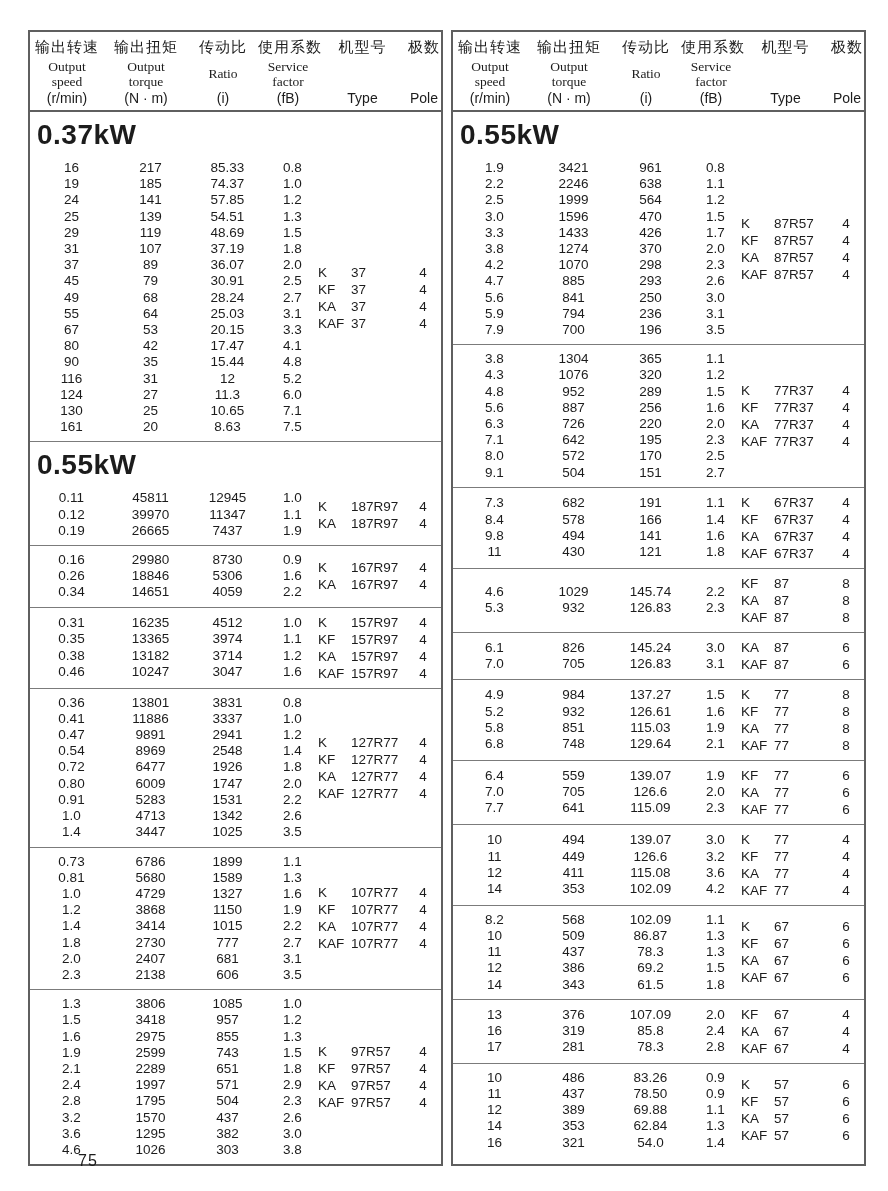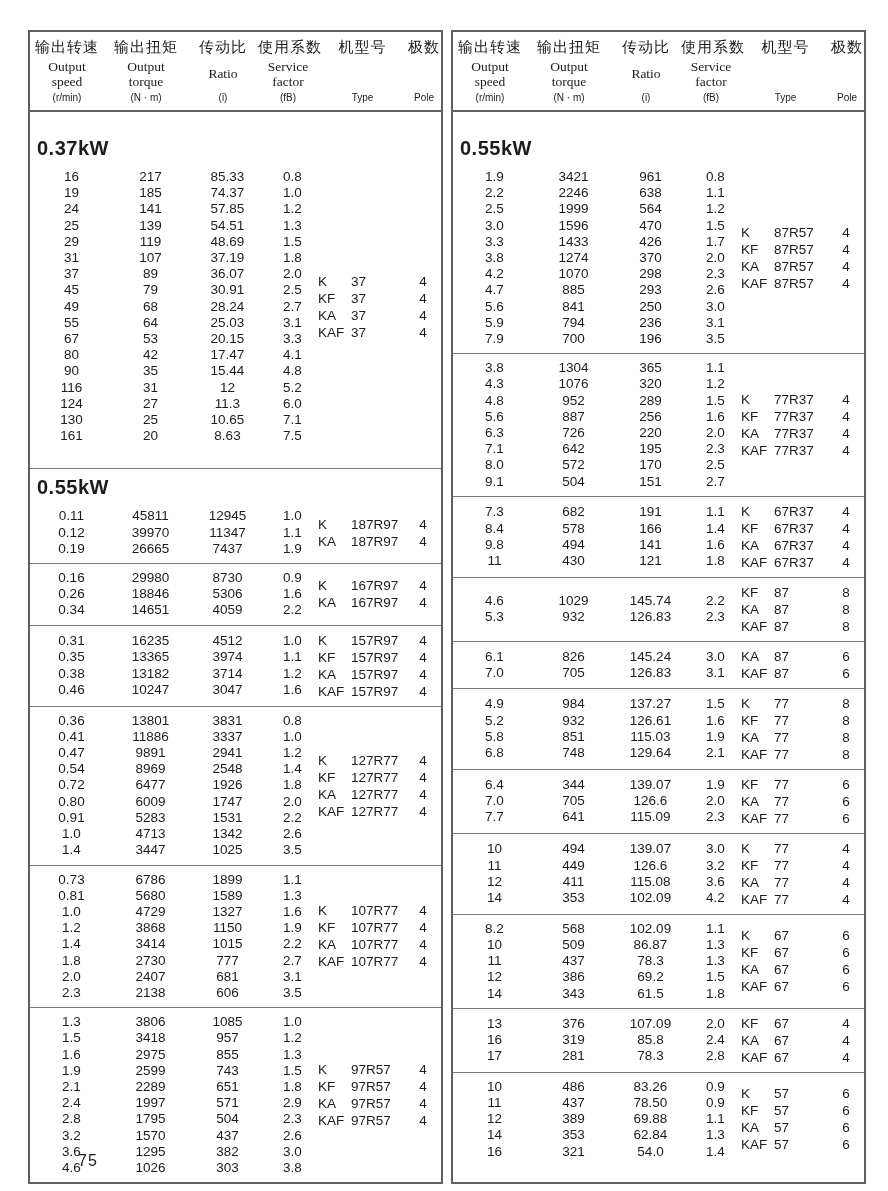--- a/index.html
+++ b/index.html
@@ -22,28 +22,27 @@
   .thead {
     display:grid;
     grid-template-columns:74px 84px 70px 60px 89px 34px;
     height:80px;
     border-bottom:2px solid #5f5f5f;
     padding:6px 0 4px 0;
   }
   .th { display:flex; flex-direction:column; text-align:center; }
   .th .zh { font-size:15px; letter-spacing:1px; white-space:nowrap; }
   .th .mid { flex:1; display:flex; flex-direction:column; justify-content:center; font-size:13.5px; line-height:15px;font-family:Liberation Serif, serif; }
-  .th .bottom { font-size:10px; line-height:16px; white-space:nowrap; }
+  .th .bottom { font-size:14px; line-height:16px; white-space:nowrap; }
   
   .sec-title {
-    font-size:20px;
+    font-size:28px;
     font-weight:bold;
     padding:7px 0 3px 7px;
     letter-spacing:0.5px;
-    margin-top:18px;
   }
   
   .block.bordered { border-top:1.5px solid #7b7b7b; }
   .group { display:flex; align-items:center; padding:6px 0; }
   .rows { width:288px; display:grid; grid-template-columns:74px 84px 70px 60px;text-align:center; }
   .row { display:contents; }
   .cell { font-size:13.5px; line-height:16.2px; padding-left:9px; white-space:nowrap; }
   .models { flex:1; display:flex; flex-direction:column; justify-content:center; padding-right:3px; }
   .model { display:flex; font-size:13.5px; line-height:17px; }
   .m-prefix { width:33px; }
@@ -538,21 +537,21 @@
             </div>
             <div class="model">
               <span class="m-prefix">KAF</span>
               <span class="m-code">77</span>
               <span class="m-pole">8</span>
             </div>
           </div>
         </div>
         <div class="block group bordered">
           <div class="rows">
-            <div class="row"><div class="cell">6.4</div><div class="cell">344</div><div class="cell">139.07</div><div class="cell">1.9</div></div>
+            <div class="row"><div class="cell">6.4</div><div class="cell">559</div><div class="cell">139.07</div><div class="cell">1.9</div></div>
             <div class="row"><div class="cell">7.0</div><div class="cell">705</div><div class="cell">126.6</div><div class="cell">2.0</div></div>
             <div class="row"><div class="cell">7.7</div><div class="cell">641</div><div class="cell">115.09</div><div class="cell">2.3</div></div>
           </div>
           <div class="models">
             <div class="model">
               <span class="m-prefix">KF</span>
               <span class="m-code">77</span>
               <span class="m-pole">6</span>
             </div>
             <div class="model">

